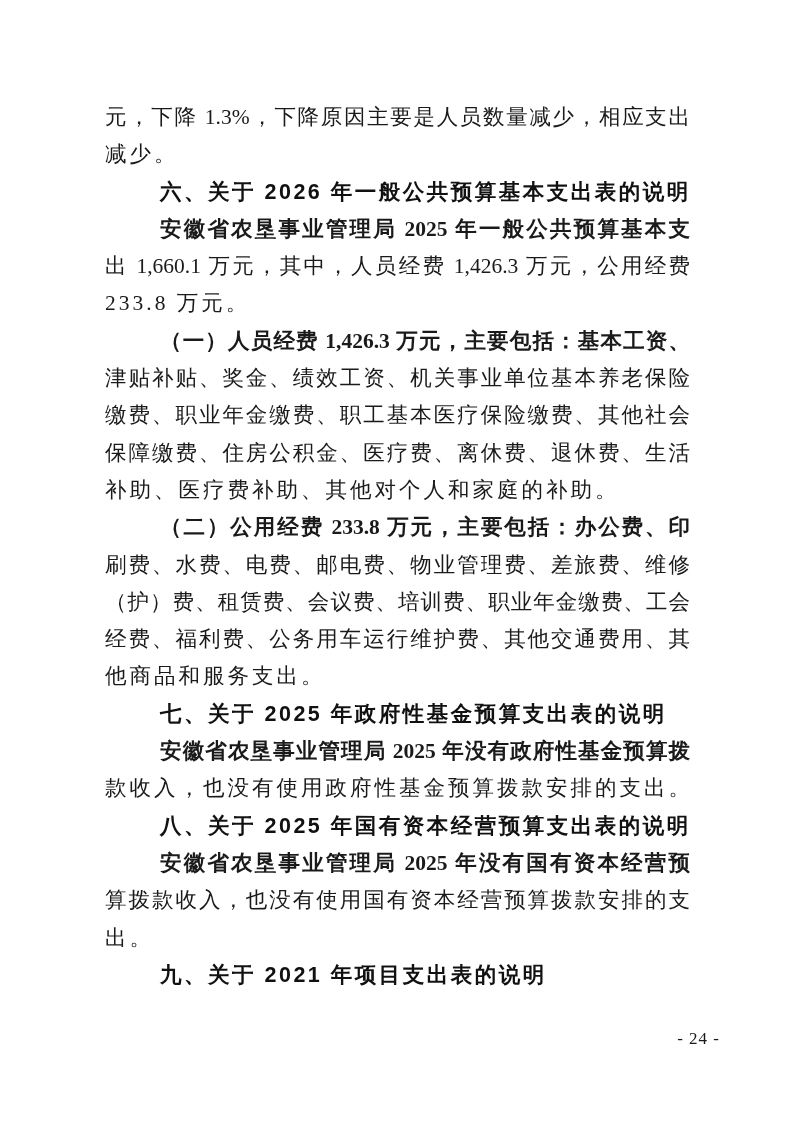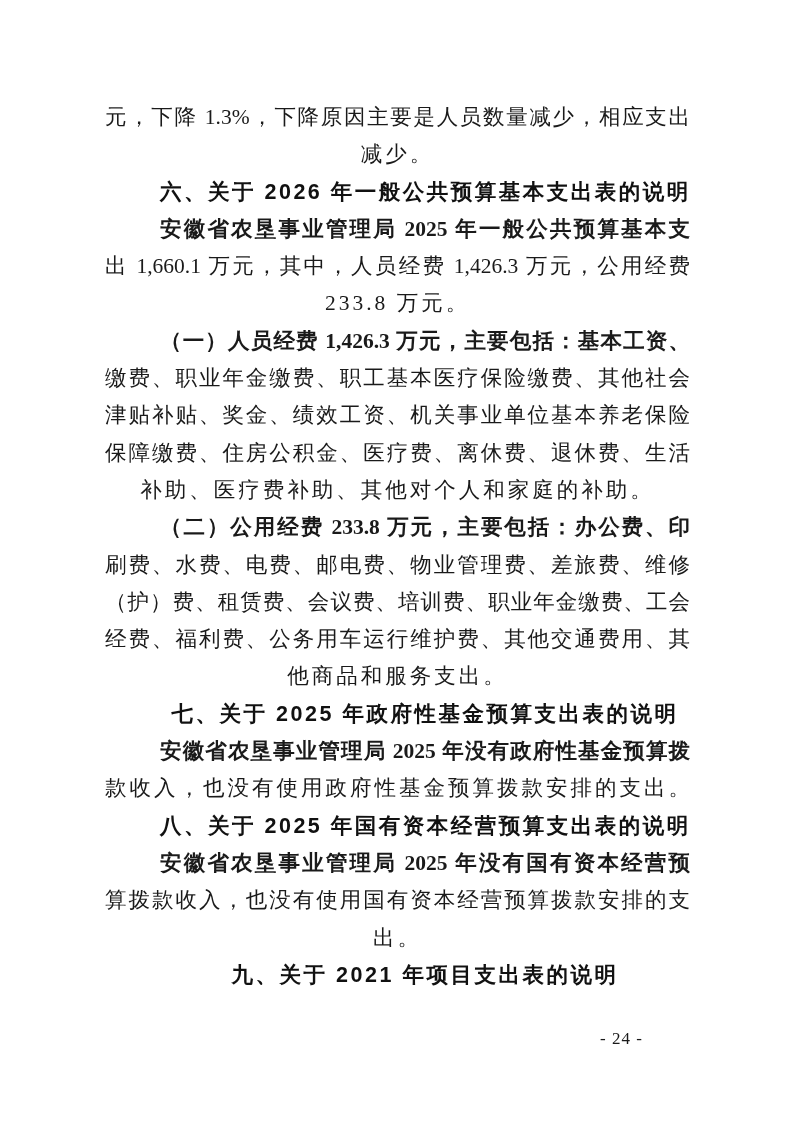--- a/index.html
+++ b/index.html
@@ -28,21 +28,21 @@
     left:105px;
     top:99px;
     width:585px;
   }
   .line{
     display:block;
     font-size:21.5px;
     line-height:37.3px;
     height:37.3px;
     overflow:hidden;
-    text-align:center;
+    text-align:left;
     letter-spacing:3px;
     white-space:nowrap;
   }
   .line.fill{
     text-align:justify;
     text-align-last:justify;
     letter-spacing:0;
     white-space:normal;
   }
   .line.indent{
@@ -56,43 +56,43 @@
     font-family:"Liberation Sans","DejaVu Sans",sans-serif;
     font-weight:bold;
     letter-spacing:2.5px;
     color:#111111;
   }
   .page-number{
     position:absolute;
     left:600px;
     top:1027px;
     width:120px;
-    text-align:left;
+    text-align:right;
     font-size:17px;
     line-height:24px;
     letter-spacing:1px;
     color:#1a1a1a;
     font-family:"Liberation Serif","DejaVu Serif",serif;
   }
 </style>
 </head>
 <body>
 
 <div class="page">
   <div class="doc-body">
 
   <div class="line body fill">元，下降 1.3%，下降原因主要是人员数量减少，相应支出</div>
       <div class="line body">减少。</div>
       <div class="line heading indent">六、关于 2026 年一般公共预算基本支出表的说明</div>
       <div class="line body indent fill">安徽省农垦事业管理局 2025 年一般公共预算基本支</div>
       <div class="line body fill">出 1,660.1 万元，其中，人员经费 1,426.3 万元，公用经费</div>
       <div class="line body">233.8 万元。</div>
       <div class="line body indent fill">（一）人员经费 1,426.3 万元，主要包括：基本工资、</div>
+      <div class="line body fill">津贴补贴、奖金、绩效工资、机关事业单位基本养老保险</div>
       <div class="line body fill">缴费、职业年金缴费、职工基本医疗保险缴费、其他社会</div>
-      <div class="line body fill">津贴补贴、奖金、绩效工资、机关事业单位基本养老保险</div>
       <div class="line body fill">保障缴费、住房公积金、医疗费、离休费、退休费、生活</div>
       <div class="line body">补助、医疗费补助、其他对个人和家庭的补助。</div>
       <div class="line body indent fill">（二）公用经费 233.8 万元，主要包括：办公费、印</div>
       <div class="line body fill">刷费、水费、电费、邮电费、物业管理费、差旅费、维修</div>
       <div class="line body fill">（护）费、租赁费、会议费、培训费、职业年金缴费、工会</div>
       <div class="line body fill">经费、福利费、公务用车运行维护费、其他交通费用、其</div>
       <div class="line body">他商品和服务支出。</div>
       <div class="line heading indent">七、关于 2025 年政府性基金预算支出表的说明</div>
       <div class="line body indent fill">安徽省农垦事业管理局 2025 年没有政府性基金预算拨</div>
       <div class="line body">款收入，也没有使用政府性基金预算拨款安排的支出。</div>

